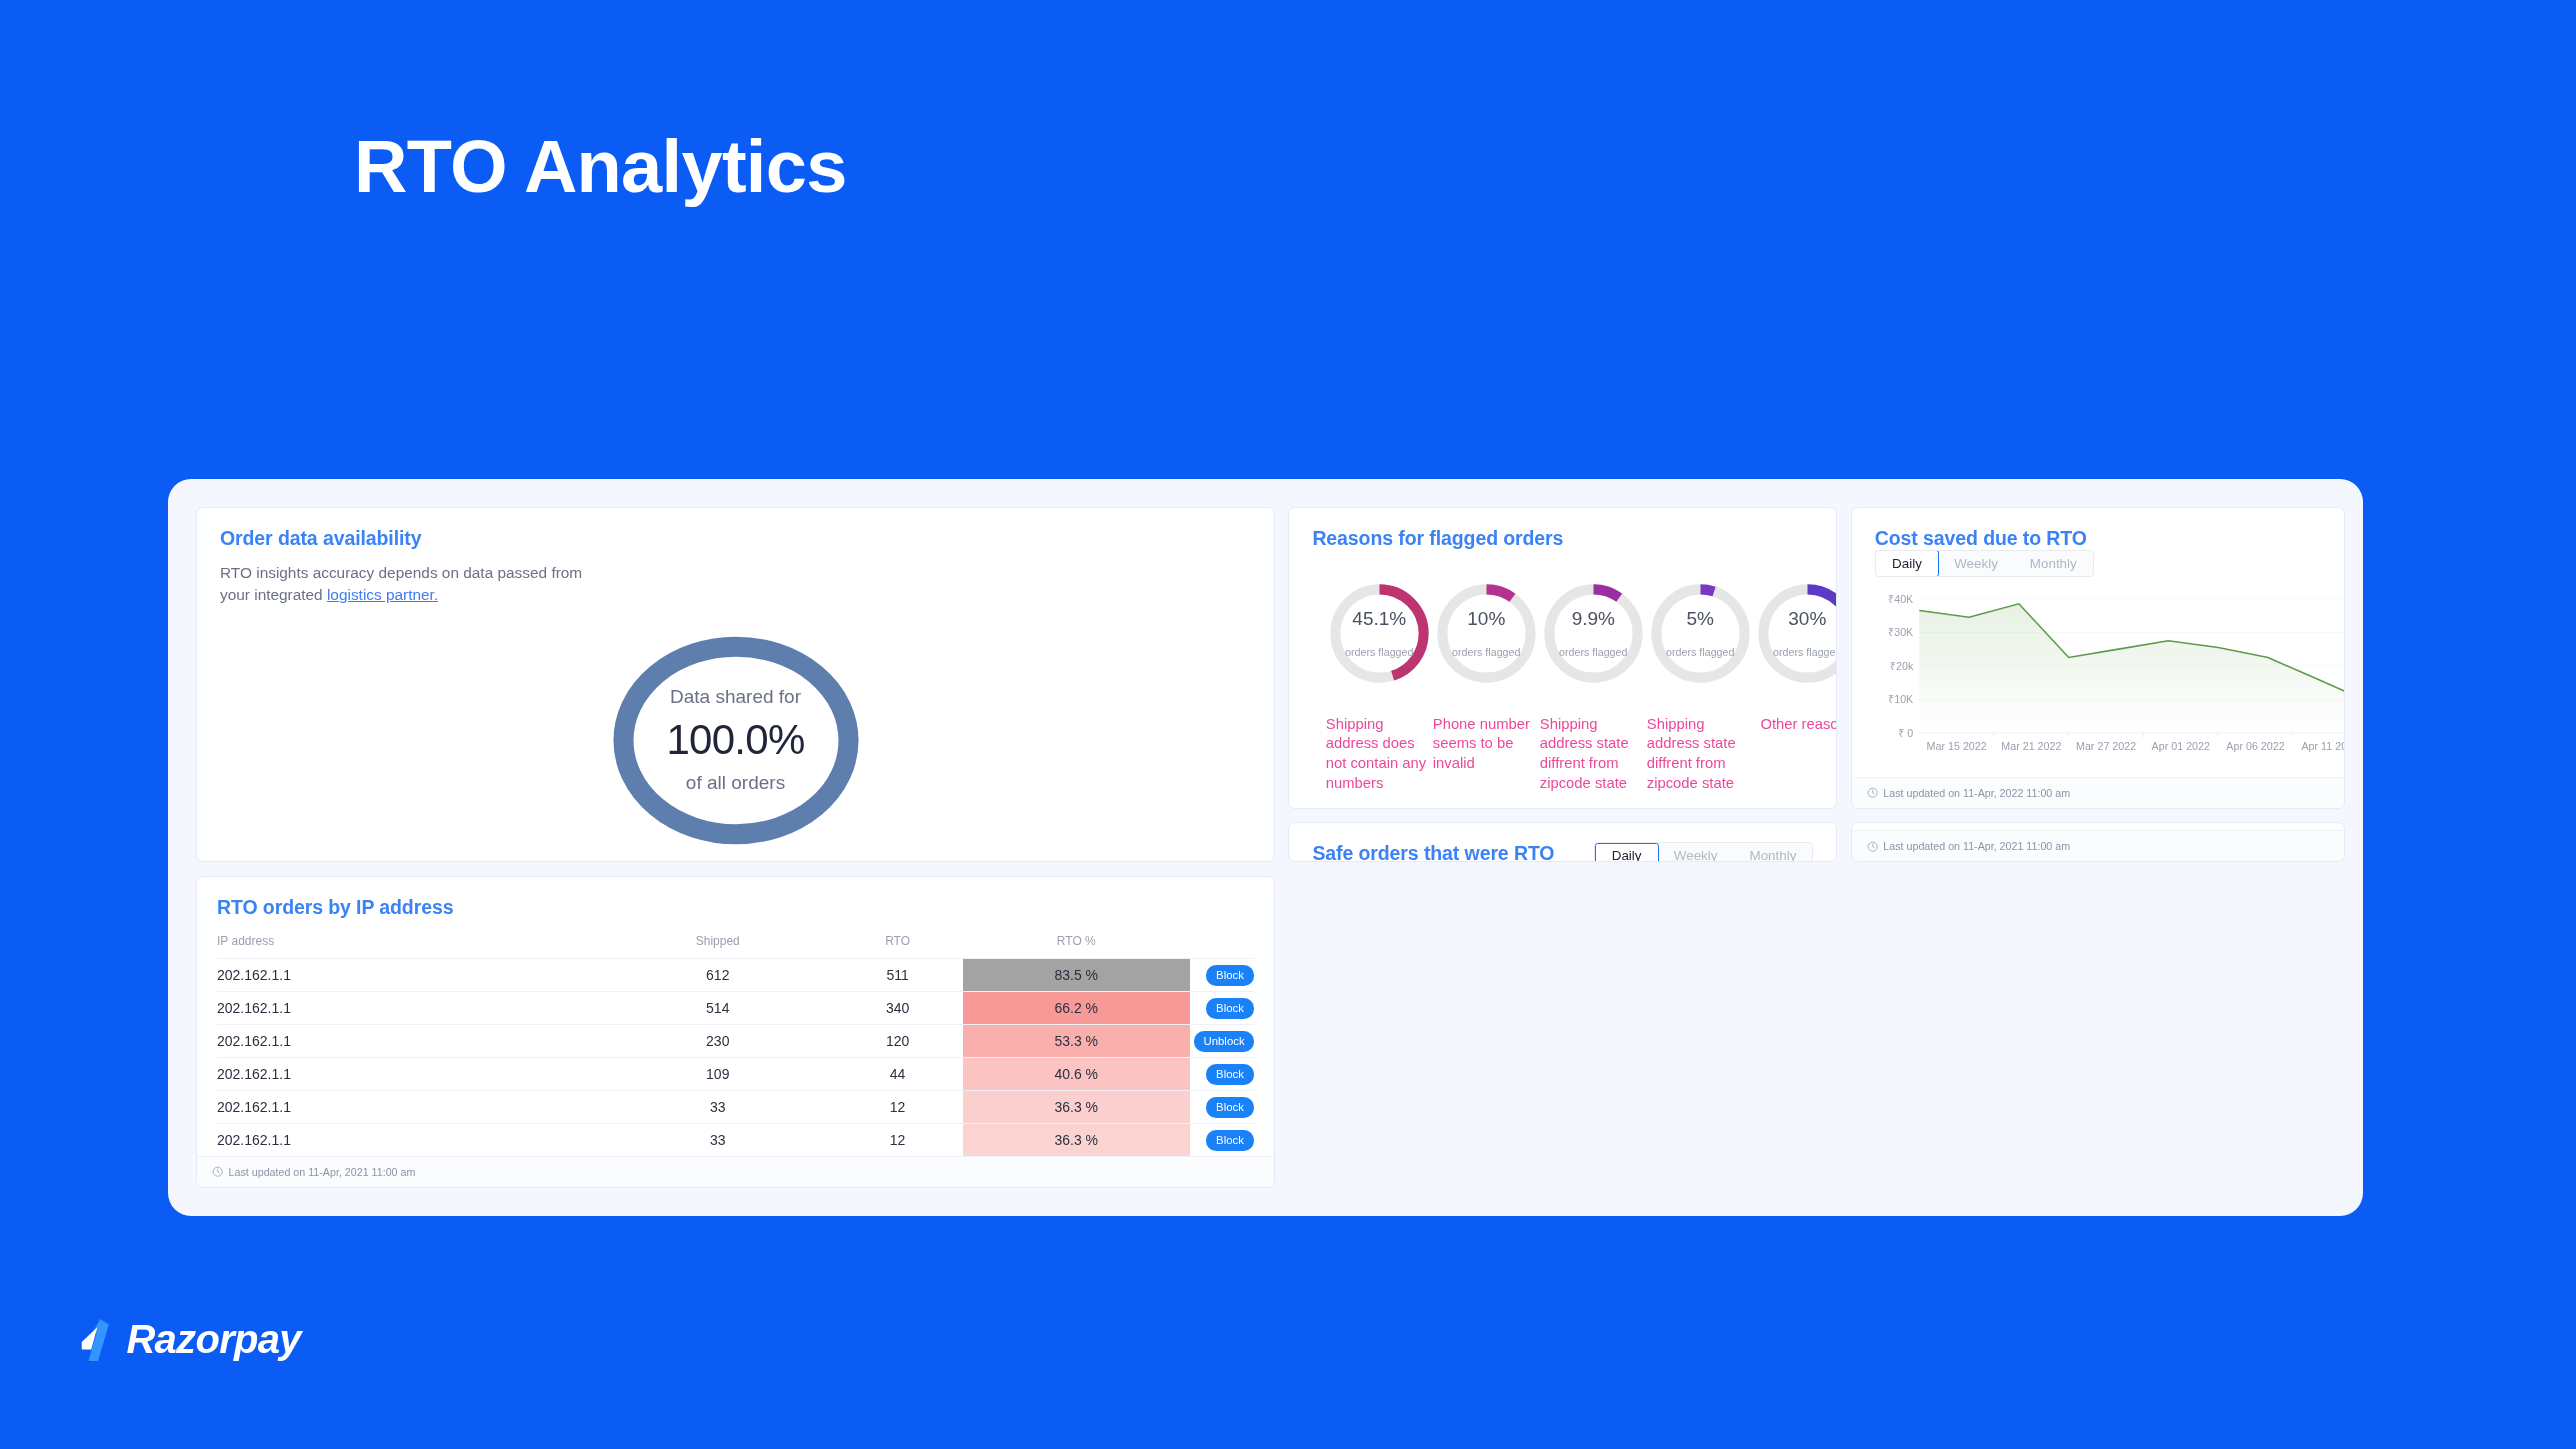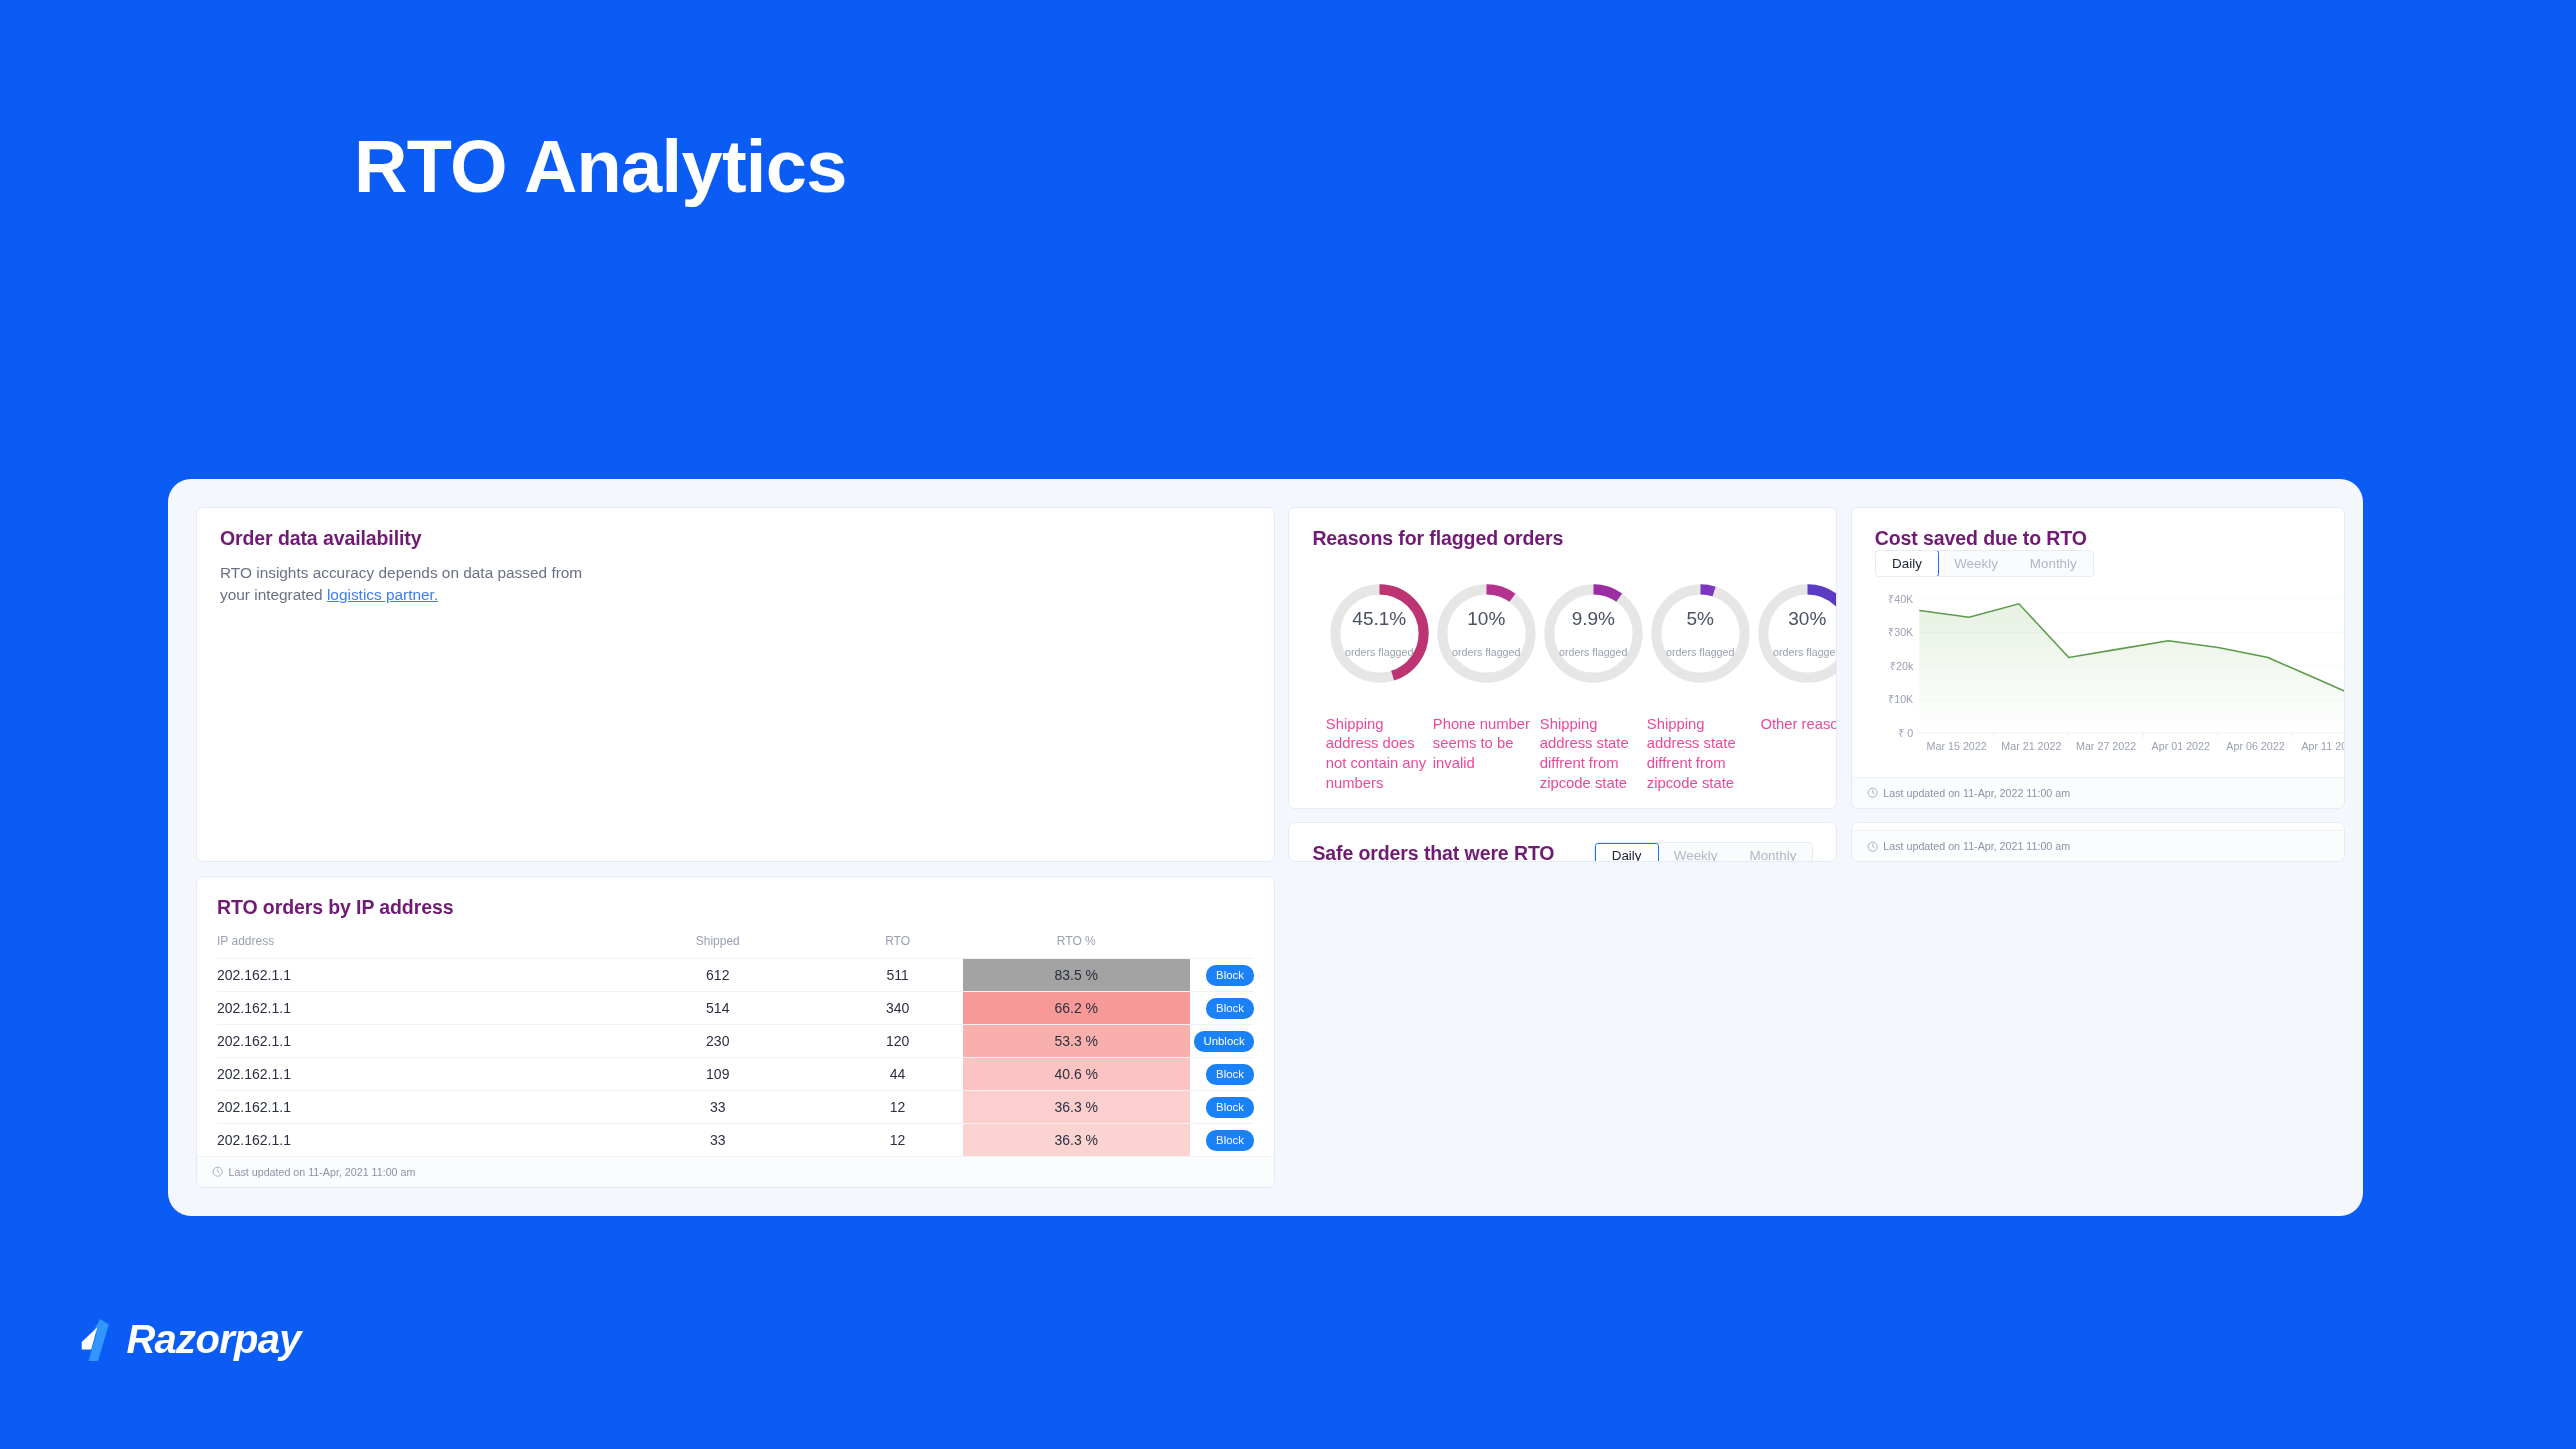--- a/index.html
+++ b/index.html
@@ -59,21 +59,21 @@
     background: #ffffff;
     border: 0.7px solid #e4ebf6;
     border-radius: 6.7px;
     position: relative;
     overflow: hidden;
   }
   .card-pad { padding: 19px 23px; }
   .card-title {
     font-size: 19.5px;
     font-weight: 700;
-    color: #701a75;
+    color: #3b82f6;
     letter-spacing: -0.1px;
   }
 
   .card-footer {
     position: absolute;
     left: 0; right: 0; bottom: 0;
     height: 31px;
     background: #fbfcfe;
     border-top: 0.7px solid #eef2f8;
     display: flex;
@@ -355,20 +355,30 @@
         <span class="ftxt">Last updated on 11-Apr, 2022 11:00 am</span>
       </div>
     </div>
 
     <div class="card card-pad" style="grid-row: 1 / span 2;">
       <div class="card-title">Order data availability</div>
       <div class="avail-desc">
         <span>RTO insights accuracy depends on data passed from your integrated </span><a class="avail-link">logistics partner.</a>
       </div>
 
+      <div class="avail-ring-wrap">
+        <svg width="268" height="221" viewBox="0 0 400 330">
+          <ellipse cx="200" cy="165" rx="168" ry="140" fill="none" stroke="#5e7ead" stroke-width="30"></ellipse>
+        </svg>
+        <div class="avail-center">
+          <div class="avail-top">Data shared for</div>
+          <div class="avail-big">100.0%</div>
+          <div class="avail-bot">of all orders</div>
+        </div>
+      </div>
 
     </div>
 
     <div class="card card-pad">
       <div style="display:flex;align-items:flex-start;justify-content:space-between;">
         <div class="card-title">Safe orders that were RTO</div>
         <div class="seg" id="seg-safe">
             <button class="seg-btn active">Daily</button>
             <button class="seg-btn">Weekly</button>
             <button class="seg-btn">Monthly</button>

